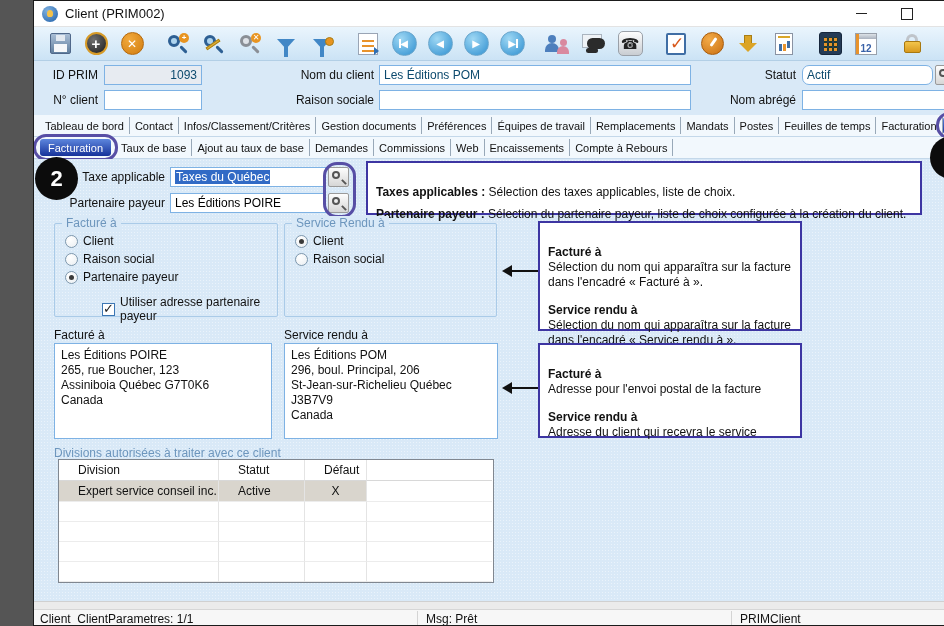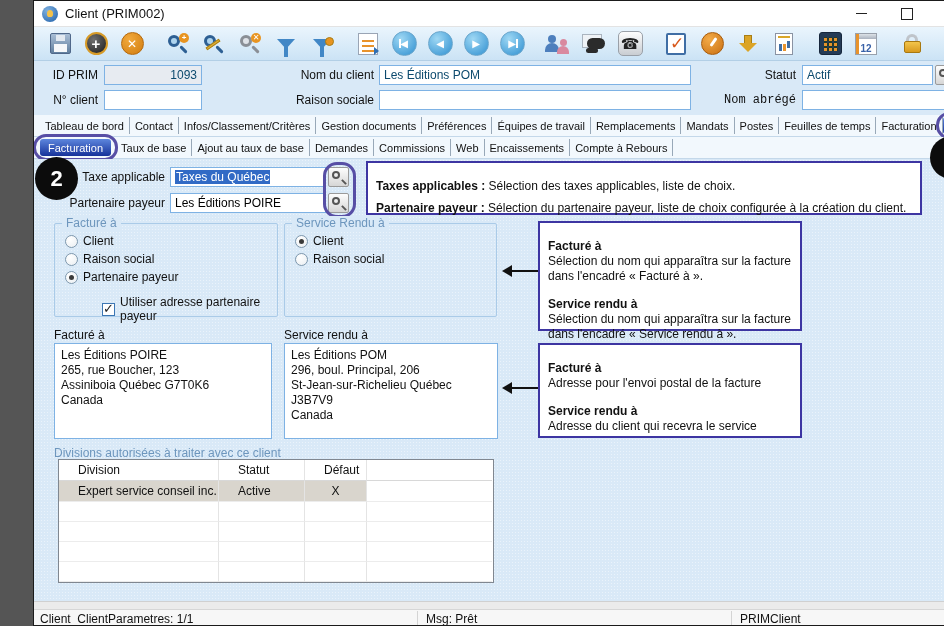--- a/index.html
+++ b/index.html
@@ -111,21 +111,21 @@
 
   
   .content { position:absolute; left:0; top:158px; width:100%; height:442px; background-color:#d9e9f7; background-image:radial-gradient(rgba(255,255,255,.45) 22%, transparent 24%); background-size:3px 3px; }
   .clabel { position:absolute; font-size:12px; color:#111; }
   .cfield { position:absolute; height:20px; background:#fff; border:1px solid #7eb2e4; font-size:12px; padding:2px 4px; white-space:nowrap; overflow:hidden; }
   .selected-text { background:#316ac5; color:#fff; padding:0 1px; }
   .purple-ring { position:absolute; border:3px solid #574ea5; border-radius:14px; pointer-events:none; }
 
   .badge { position:absolute; width:43px; height:43px; border-radius:50%; background:#0c0c0c; color:#fff; font-size:22px; font-weight:bold; display:flex; align-items:center; justify-content:center; z-index:60; }
 
-  .callout { position:absolute; background:#fff; border:2px solid #3d35a2; font-size:12px; color:#111; padding:16px 8px; line-height:15px; }
+  .callout { position:absolute; background:#fff; border:2px solid #3d35a2; font-size:12px; color:#111; padding:22px 8px; line-height:15px; }
   .callout .hline { margin-bottom:7px; }
   .callout b { font-weight:bold; }
   .callout .gap { height:13px; }
 
   .groupbox { position:absolute; border:1px solid #aacbe8; border-radius:2px; }
   .groupbox .gtitle { position:absolute; top:-8px; left:7px; background:#d9e9f7; padding:0 4px; font-size:12px; color:#6d96bd; }
   .optrow { position:absolute; display:flex; align-items:center; gap:5px; font-size:12px; color:#111; }
   .radio { width:13px; height:13px; border-radius:50%; border:1px solid #7d97ad; background:radial-gradient(circle at 35% 30%, #fff, #e9eef2); position:relative; flex:none; }
   .radio.on::after { content:""; position:absolute; left:3px; top:3px; width:5px; height:5px; border-radius:50%; background:#3a3a3a; }
   .checkbox { width:13px; height:13px; border:1px solid #3d77b4; background:#fff; position:relative; flex:none; }
@@ -284,26 +284,26 @@
     <div class="field gray" style="left:70px;top:4px;width:98px;">1093</div>
     <div class="flabel" style="left:0;top:32px;width:64px;">N° client</div>
     <div class="field" style="left:70px;top:29px;width:98px;"></div>
 
     <div class="flabel" style="left:235px;top:7px;width:105px;">Nom du client</div>
     <div class="field" style="left:345px;top:4px;width:312px;">Les Éditions POM</div>
     <div class="flabel" style="left:235px;top:32px;width:105px;">Raison sociale</div>
     <div class="field" style="left:345px;top:29px;width:312px;"></div>
 
     <div class="flabel" style="left:690px;top:7px;width:72px;">Statut</div>
-    <div class="field" style="left:768px;top:4px;width:131px;">Actif</div>
+    <div class="field" style="left:768px;top:4px;width:131px;border-radius:7px;">Actif</div>
     <div class="lookup-btn" style="left:901px;top:4px;">
         <span class="ml"></span>
         <span class="mh"></span>
       </div>
-    <div class="flabel" style="left:668px;top:32px;width:94px;font-family:Liberation Mono, monospace;">Nom abrégé</div>
+    <div class="flabel" style="left:668px;top:32px;width:94px;">Nom abrégé</div>
     <div class="field" style="left:768px;top:29px;width:165px;"></div>
   </div>
 
   <div class="tabstrip r1">
     <div class="tab">Tableau de bord</div>
     <div class="tab">Contact</div>
     <div class="tab">Infos/Classement/Critères</div>
     <div class="tab">Gestion documents</div>
     <div class="tab">Préférences</div>
     <div class="tab">Équipes de travail</div>

